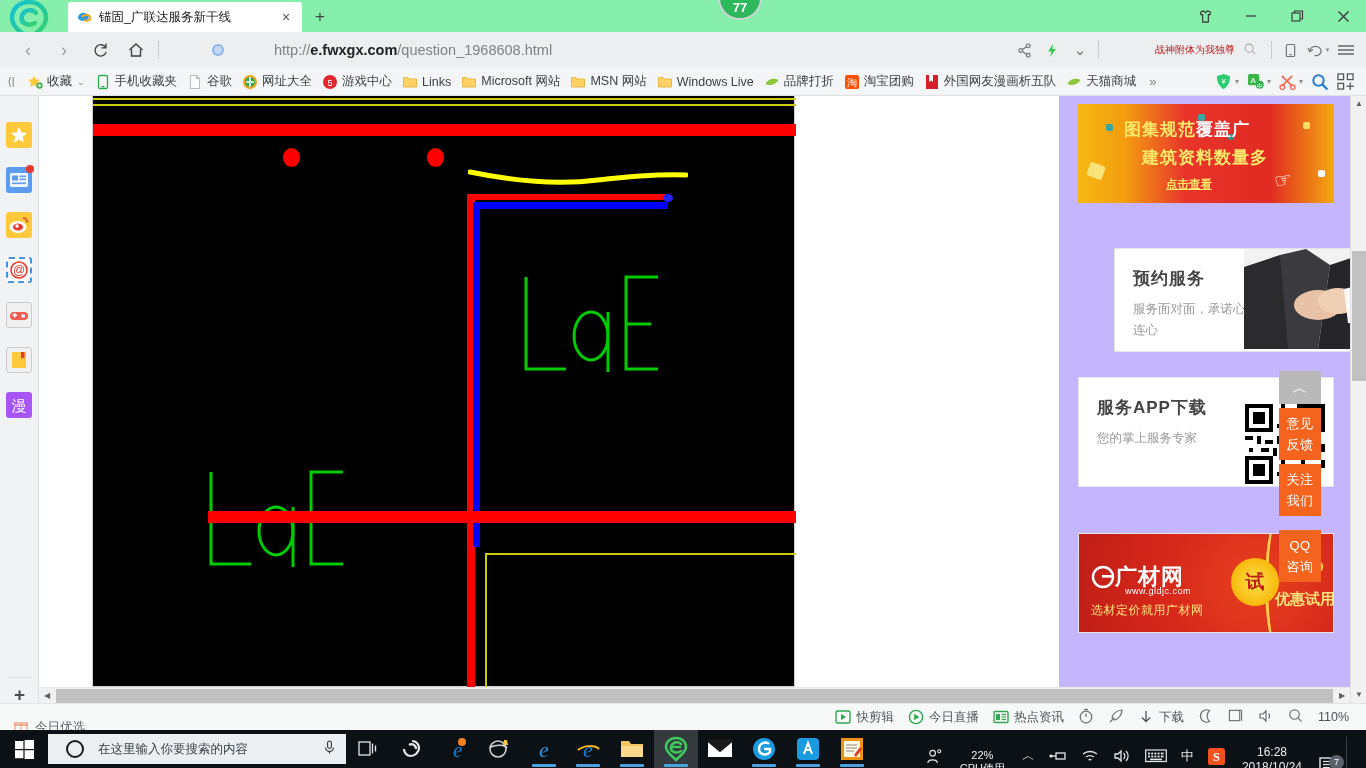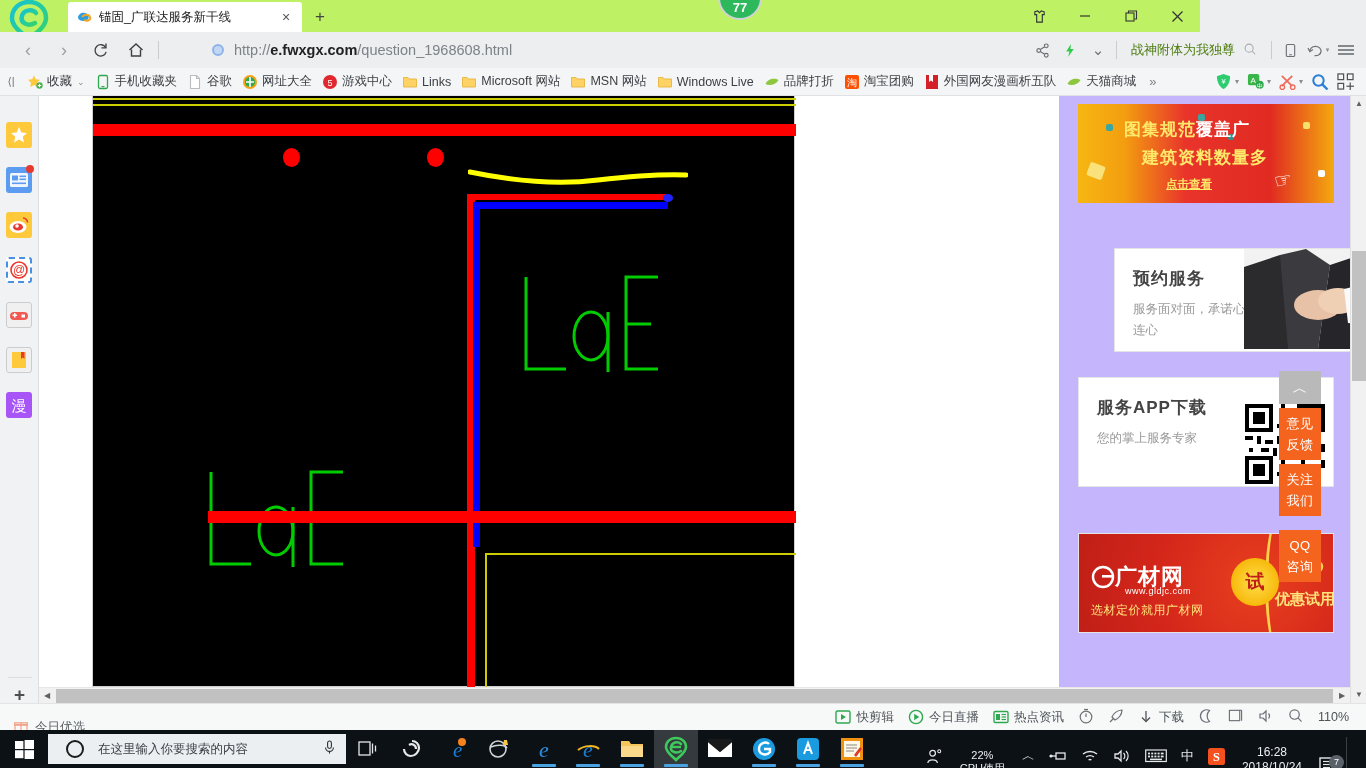--- a/index.html
+++ b/index.html
@@ -6,21 +6,21 @@
   html,body { width:1366px; height:768px; overflow:hidden; }
   body {
     font-family: "Liberation Sans", "DejaVu Sans", sans-serif;
     font-size: 12px;
     background:#ffffff;
     -webkit-font-smoothing: antialiased;
   }
   .browser { position:absolute; left:0; top:0; width:1366px; height:730px; background:#eceef0; }
 
   
-  .tabstrip { position:absolute; left:0; top:0; width:1200px; height:32px; background:#bef264; }
+  .tabstrip { position:absolute; left:0; top:0; width:1366px; height:32px; background:#86efac; }
   .logo-e {
     position:absolute; left:6px; top:-4px; width:46px; height:46px;
   }
   .tab {
     position:absolute; left:68px; top:2px; width:234px; height:30px;
     background:#ffffff; border-top-left-radius:3px; border-top-right-radius:3px;
     display:flex; align-items:center; padding:0 8px;
   }
   .tab .favicon { width:16px; height:16px; flex:0 0 16px; position:relative; }
   .tab .tab-title {
@@ -40,29 +40,29 @@
     line-height:40px; overflow:hidden;
   }
   .wincontrols { position:absolute; right:0; top:0; height:32px; display:flex; align-items:center; }
   .wincontrols .wc { width:46px; height:32px; display:flex; align-items:center; justify-content:center; color:#333; }
 
   
   .navbar { position:absolute; left:0; top:32px; width:1366px; height:36px; background:#eceef0; display:flex; align-items:center; }
   .navbtn { width:36px; height:32px; display:flex; align-items:center; justify-content:center; color:#9aa0a6; font-size:18px; }
   .navbtn.active { color:#3c4043; }
   .nav-sep { width:1px; height:18px; background:#c9ccd0; margin:0 4px; }
-  .urlbar { flex:1 1 auto; display:flex; align-items:center; height:32px; padding-left:10px; }
+  .urlbar { flex:1 1 auto; display:flex; align-items:center; height:32px; padding-left:10px;gap:40px; }
   .url-dot { width:12px; height:12px; border-radius:50%; background:#c3d7f2; border:2px solid #8cb4ea; flex:0 0 12px; }
   .urltext { margin-left:10px; font-size:14.5px; color:#7d8287; white-space:nowrap; }
   .urltext b { color:#222; font-weight:bold; }
   .urltext .scheme { color:#7d8287; }
   .nav-right { display:flex; align-items:center; height:32px; padding-right:6px; }
   .nav-right .icn { width:28px; height:30px; display:flex; align-items:center; justify-content:center; color:#6b7075; font-size:15px; }
   .searchbox { display:flex; align-items:center; height:26px; padding:0 2px 0 10px; }
-  .searchbox .sq { font-size:13px; color:#4d7c0f; white-space:nowrap; }
+  .searchbox .sq { font-size:10px; color:#b91c1c; white-space:nowrap;margin-left:42px; }
   .searchbox .mag { width:30px; text-align:center; color:#a8acb0; font-size:14px; }
 
   
   .bmbar { position:absolute; left:0; top:68px; width:1366px; height:28px; background:#f4f5f6; display:flex; align-items:center; border-bottom:1px solid #dfe1e3; }
   .bm-chev { width:22px; text-align:center; color:#6d7277; font-size:11px; }
   .bm { display:flex; align-items:center; height:22px; padding:0 5px; white-space:nowrap; }
   .bm .bi { width:16px; height:16px; margin-right:4px; flex:0 0 16px; position:relative; }
   .bm .bl { font-size:12.5px; color:#3a3f44; }
   .bm .caret { margin-left:5px; color:#8a8f94; font-size:9px; }
   .bm-overflow { padding:0 8px; color:#7d8287; font-size:13px; }

